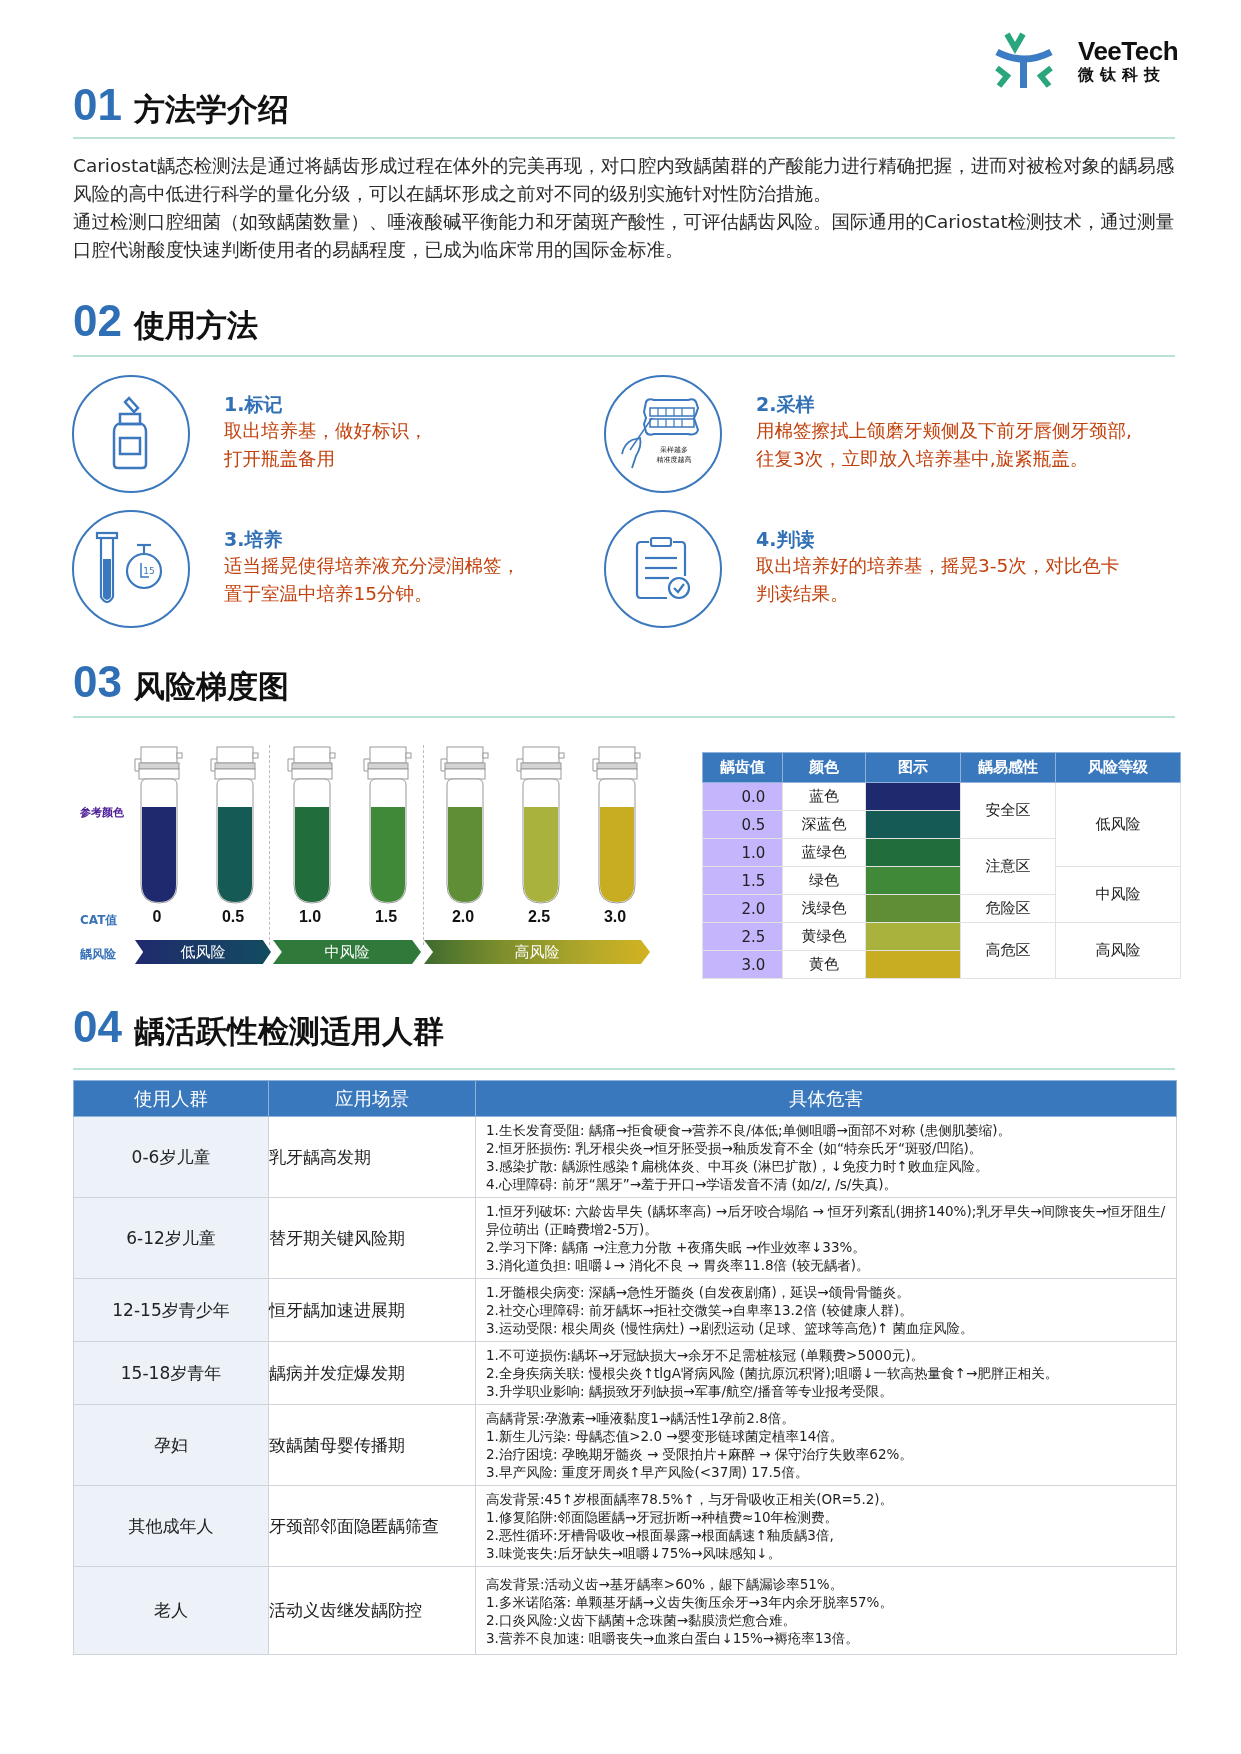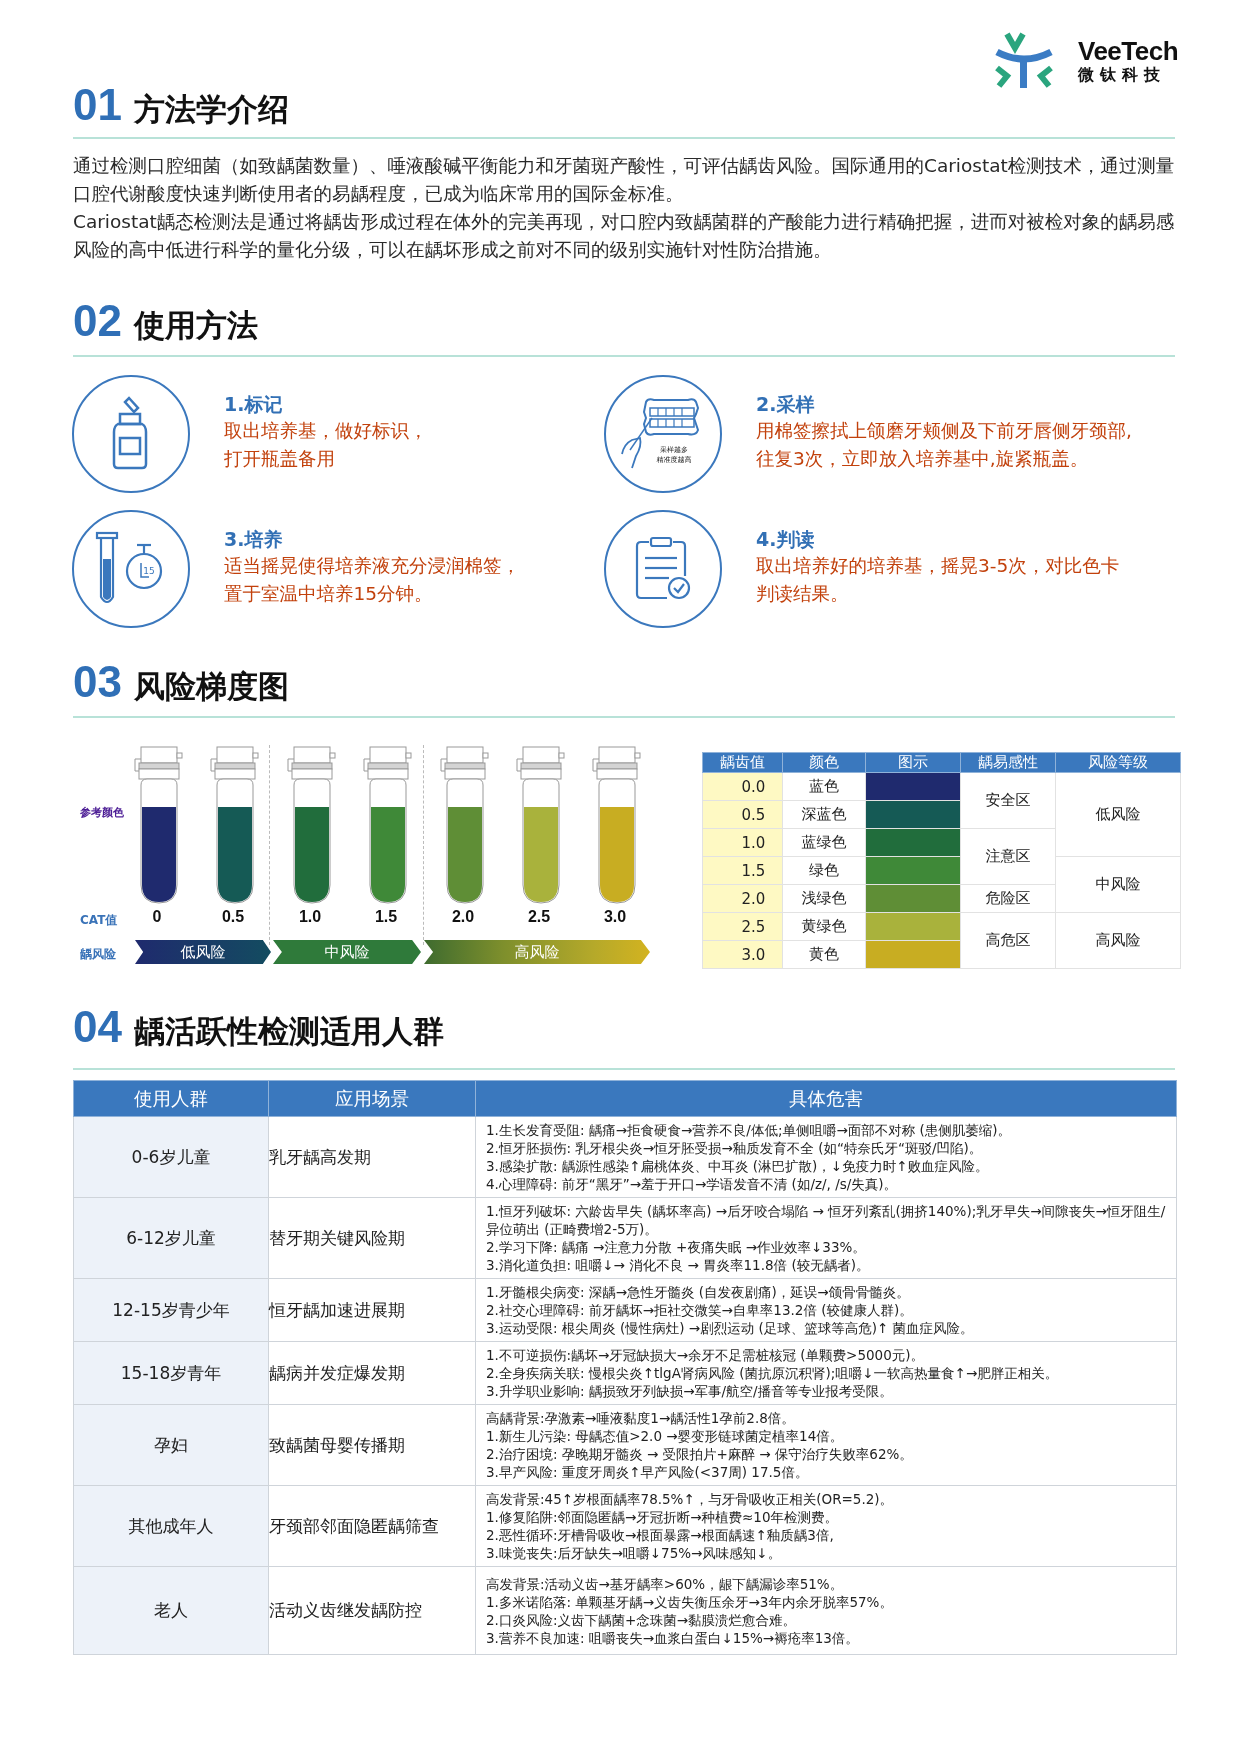--- a/index.html
+++ b/index.html
@@ -22,23 +22,23 @@
   .step-text { margin-left: 34px; margin-top: 16px; }
   .step-title { font-weight: 700; font-size: 19px; color: #3270b5; line-height: 26px; }
   .step-desc { font-size: 18.5px; line-height: 28px; color: #c2410c; }
   .ref-label { position: absolute; left: 80px; top: 805px; font-size: 11px; font-weight: 700; color: #4c1d95; text-align: right; }
   .cat-label { position: absolute; left: 80px; top: 912px; font-size: 12px; font-weight: 700; color: #3a73b8; }
   .cat-val { position: absolute; top: 908px; font-size: 16px; font-weight: 700; color: #111; width: 50px; text-align: center; font-family: "Liberation Sans", sans-serif; }
   .vdash { position: absolute; top: 745px; height: 200px; width: 0; border-left: 1px dashed #bbb; }
   .arrow { position: absolute; top: 940px; height: 24px; display: flex; align-items: center; justify-content: center; color: #fff; font-size: 15px; }
 
   .rtable { position: absolute; left: 702px; top: 752px; width: 479px; border-collapse: collapse; font-size: 15px; }
-  .rtable th { background: #3a78be; color: #fff; font-weight: 400; height: 20px; border: 1px solid #8fb2d9; font-size: 15px; }
+  .rtable th { background: #3a78be; color: #fff; font-weight: 700; height: 30px; border: 1px solid #8fb2d9; font-size: 15px; }
   .rtable td { height: 28px; text-align: center; border: 1px solid #e2e2e2; color: #222; }
-  .rtable td.val { background: #fef9c3; padding-left: 22px; }
+  .rtable td.val { background: #c4b5fd; padding-left: 22px; }
 
   .ptable { position: absolute; left: 73px; top: 1080px; width: 1104px; border-collapse: collapse; }
   .ptable th { background: #3a78be; color: #fff; font-weight: 400; font-size: 18.5px; height: 36px; border: 1px solid #8fb2d9; }
   .ptable td { border: 1px solid #cfd4da; font-size: 17px; vertical-align: middle; }
   .ptable td.grp { background: #edf2f9; text-align: center; width: 195px; }
   .ptable td.scn { text-align: left; width: 207px; font-family: Liberation Serif, serif; }
   .ptable td.det { font-size: 13.5px; line-height: 18px; padding: 4px 10px; color: #222; }
   .ptable td.det div { white-space: normal; }
 </style>
 </head>
@@ -57,22 +57,22 @@
     <div class="logo-cn">微钛科技</div>
   </div>
 </div>
 
 <div class="section-head" style="top:80px;">
   <span class="sec-num">01</span>
   <span class="sec-title">方法学介绍</span>
 </div>
 <div class="rule" style="top:137px;"></div>
 <div class="intro">
+  <p>Cariostat龋态检测法是通过将龋齿形成过程在体外的完美再现，对口腔内致龋菌群的产酸能力进行精确把握，进而对被检对象的龋易感风险的高中低进行科学的量化分级，可以在龋坏形成之前对不同的级别实施针对性防治措施。</p>
   <p>通过检测口腔细菌（如致龋菌数量）、唾液酸碱平衡能力和牙菌斑产酸性，可评估龋齿风险。国际通用的Cariostat检测技术，通过测量口腔代谢酸度快速判断使用者的易龋程度，已成为临床常用的国际金标准。</p>
-  <p>Cariostat龋态检测法是通过将龋齿形成过程在体外的完美再现，对口腔内致龋菌群的产酸能力进行精确把握，进而对被检对象的龋易感风险的高中低进行科学的量化分级，可以在龋坏形成之前对不同的级别实施针对性防治措施。</p>
 </div>
 
 <div class="section-head" style="top:296px;">
   <span class="sec-num">02</span>
   <span class="sec-title">使用方法</span>
 </div>
 <div class="rule" style="top:355px;"></div>
 
 <div class="step" style="left:72px;top:375px;">
   <div class="step-circle">

